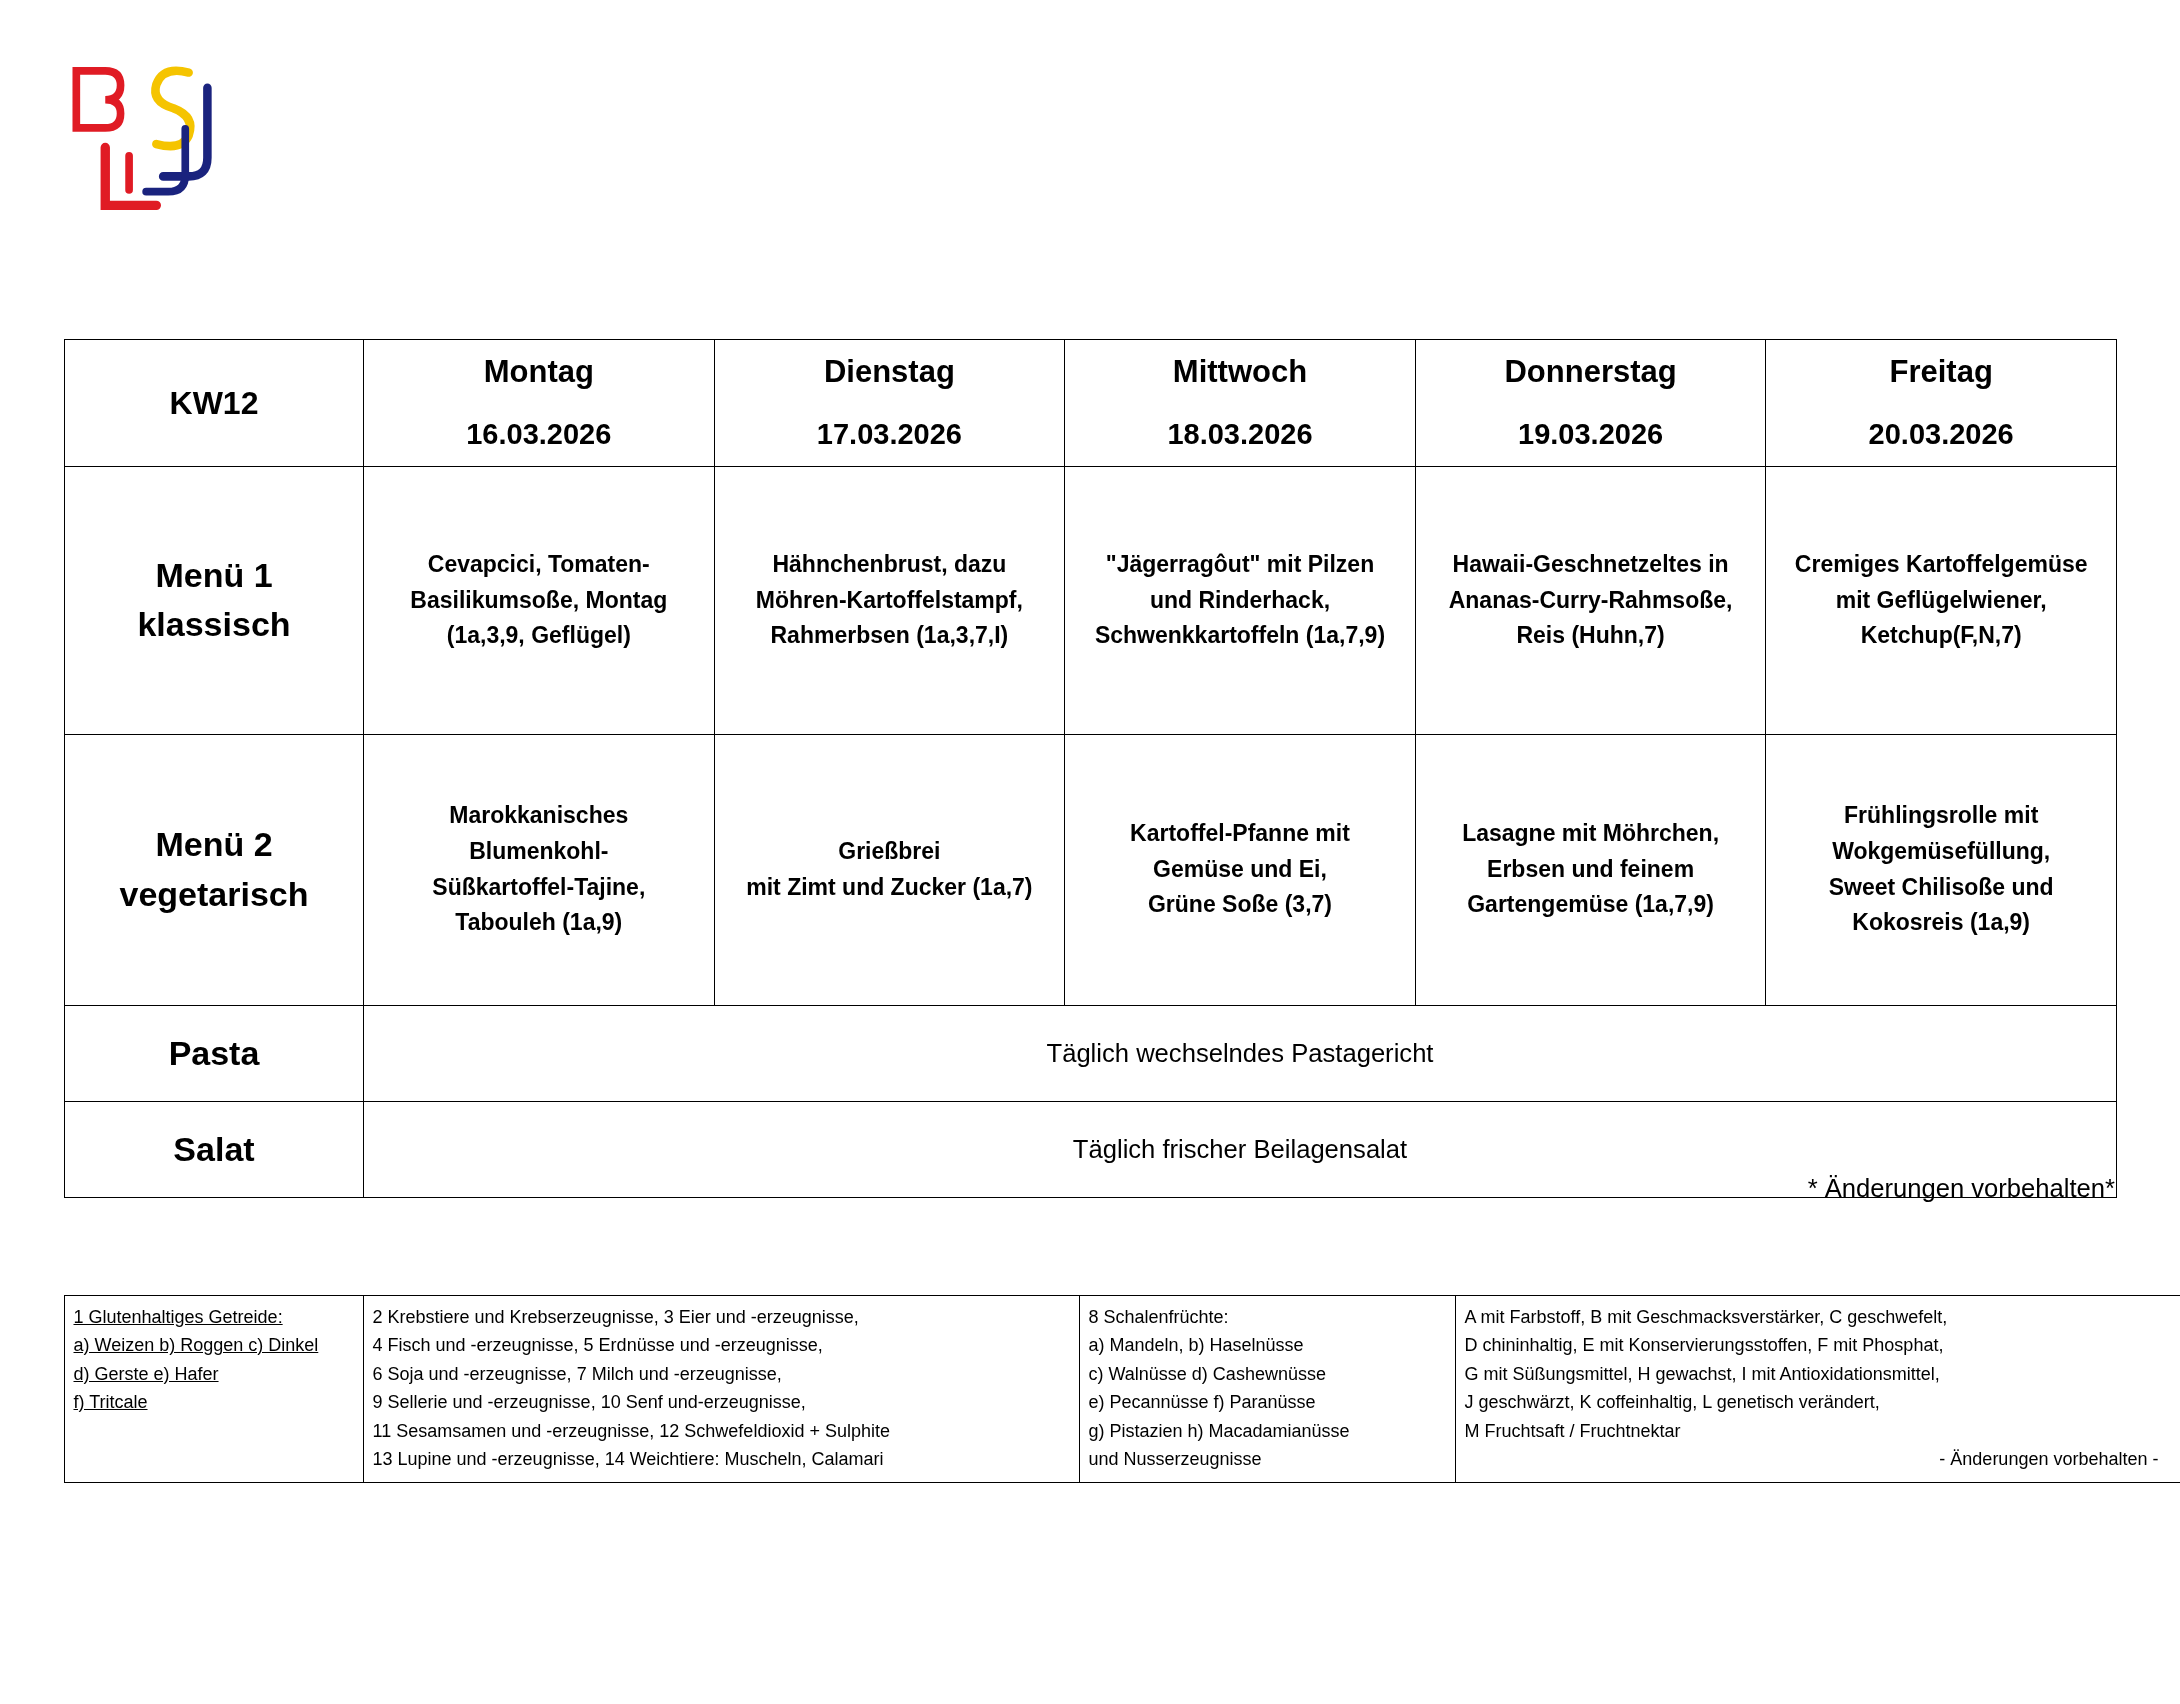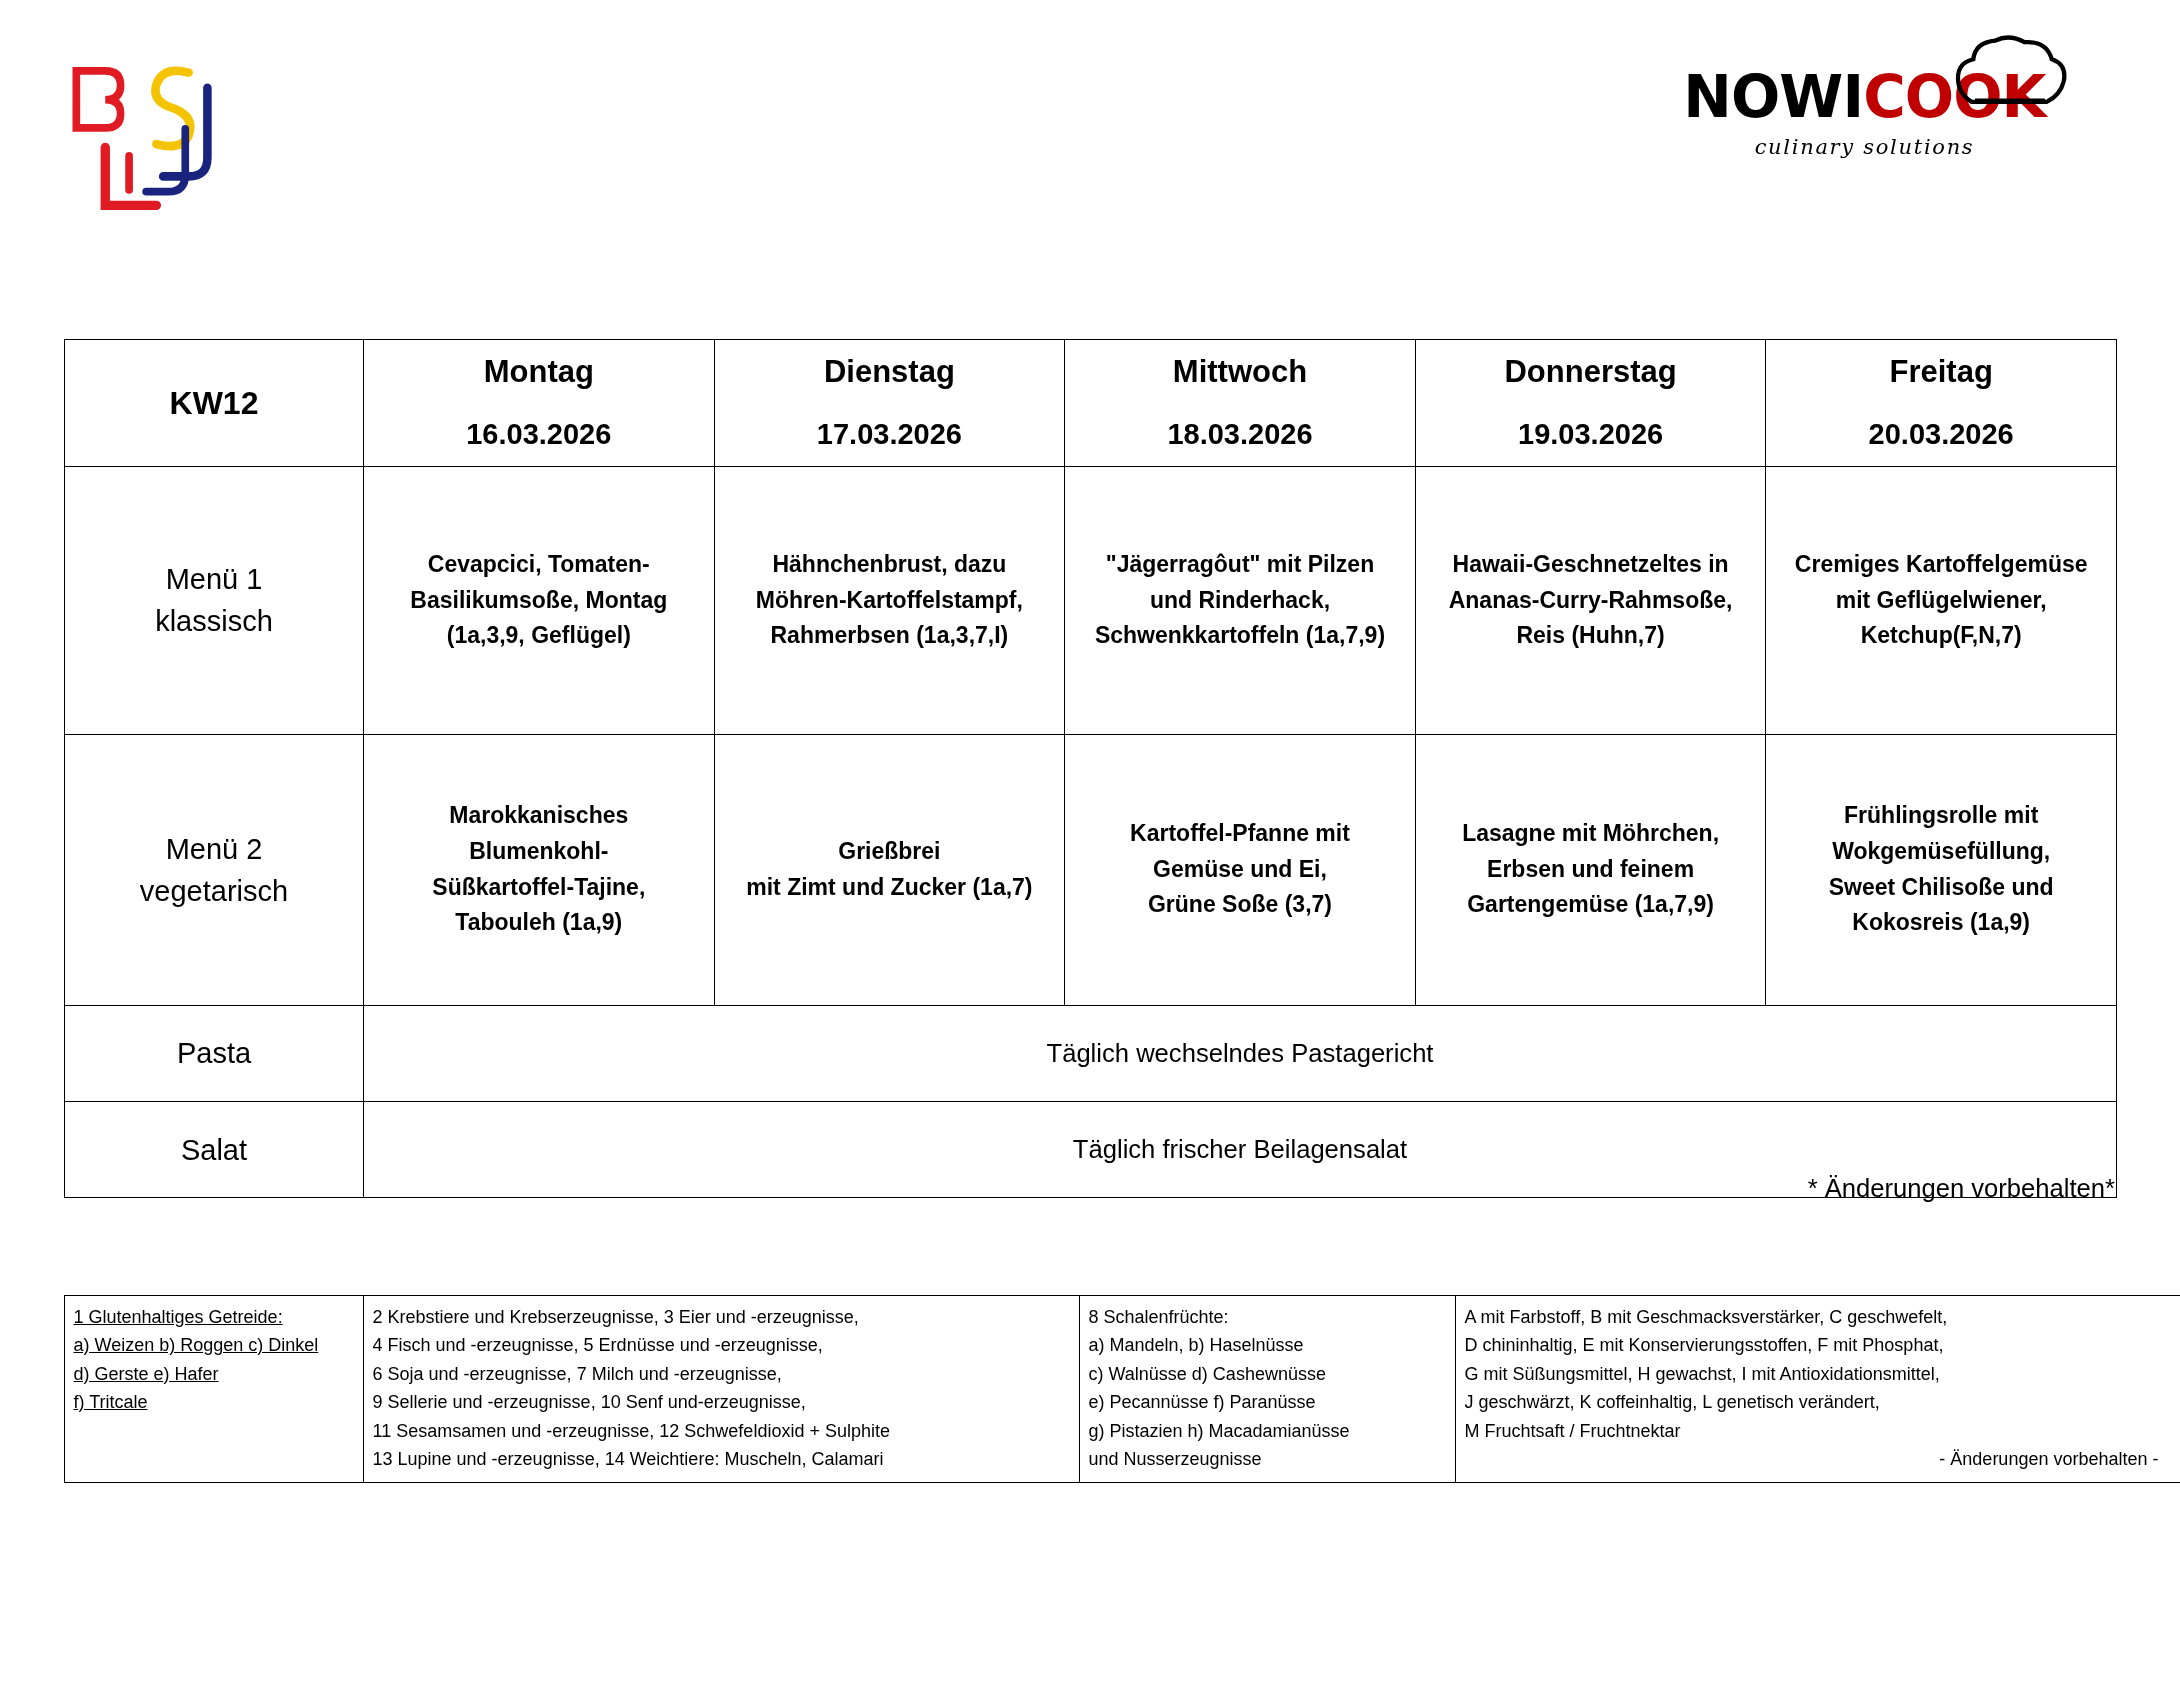--- a/index.html
+++ b/index.html
@@ -103,22 +103,22 @@
     height: 53px;
     border-bottom: none !important;
   }
   .day-date {
     font-size: 29px;
     font-weight: bold;
     height: 53px;
     border-top: none !important;
   }
   .row-label {
-    font-size: 29px;
-    font-weight: normal;
+    font-size: 34px;
+    font-weight: bold;
     line-height: 1.45;
   }
   .dish {
     font-size: 23px;
     font-weight: bold;
     line-height: 1.55;
   }
   .menu1-row td { height: 256px; }
   .menu2-row td { height: 260px; }
   .wide-row td { height: 85px; }
@@ -192,32 +192,20 @@
         <path d="M18 28 L18 95 L52 95 Q70 95 70 78 Q70 62 52 62 Q70 62 70 45 Q70 28 52 28 Z" fill="none" stroke="#e01b24" stroke-width="9"></path>
         <path d="M150 30 Q120 22 112 44 Q106 64 132 72 Q158 82 150 104 Q142 122 112 114" fill="none" stroke="#f5c400" stroke-width="10" stroke-linecap="round"></path>
         <path d="M172 48 L172 130 Q172 152 150 152 L120 152" fill="none" stroke="#1a237e" stroke-width="10" stroke-linecap="round"></path>
         <path d="M146 96 L146 150 Q146 170 126 170 L100 170" fill="none" stroke="#1a237e" stroke-width="9" stroke-linecap="round"></path>
         <path d="M52 118 L52 186 L112 186" fill="none" stroke="#e01b24" stroke-width="11" stroke-linecap="round"></path>
         <path d="M80 128 L80 168" fill="none" stroke="#e01b24" stroke-width="9" stroke-linecap="round"></path>
       </svg>
     </div>
 
 
-    <div class="logo-nowicook">
-      <div class="chef-hat">
-        <svg width="128" height="81" viewBox="0 0 150 95" xmlns="http://www.w3.org/2000/svg">
-          <path d="M30 82 Q14 72 14 54 Q14 36 32 32 Q34 12 58 10 Q74 2 92 12 Q118 10 124 32 Q142 38 138 58 Q134 74 118 82 Z" fill="none" stroke="#000" stroke-width="5"></path>
-          <path d="M34 80 L116 80" fill="none" stroke="#000" stroke-width="4"></path>
-        </svg>
-      </div>
-      <div class="nowicook-wordmark">
-        <span>NOWI</span><span class="red">COOK</span>
-      </div>
-      <div class="nowicook-tag">culinary solutions</div>
-    </div>
   </div>
 
   <table class="menu-table">
     <tbody>
       <tr>
         <td class="kw-cell" rowspan="2">KW12</td>
         <td class="day-name">Montag</td>
         <td class="day-name">Dienstag</td>
         <td class="day-name">Mittwoch</td>
         <td class="day-name">Donnerstag</td>

